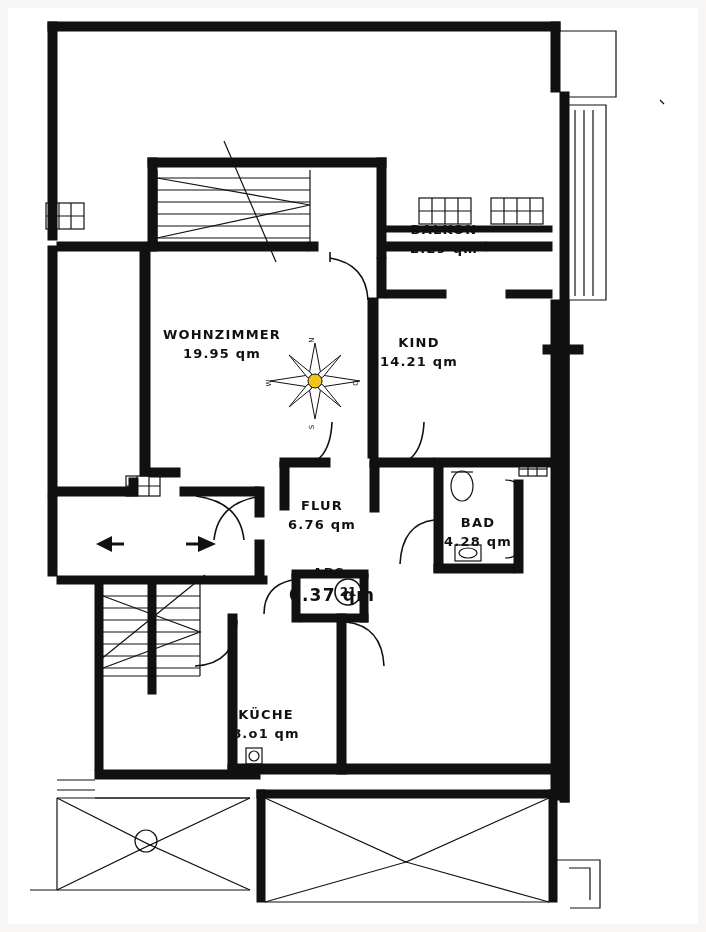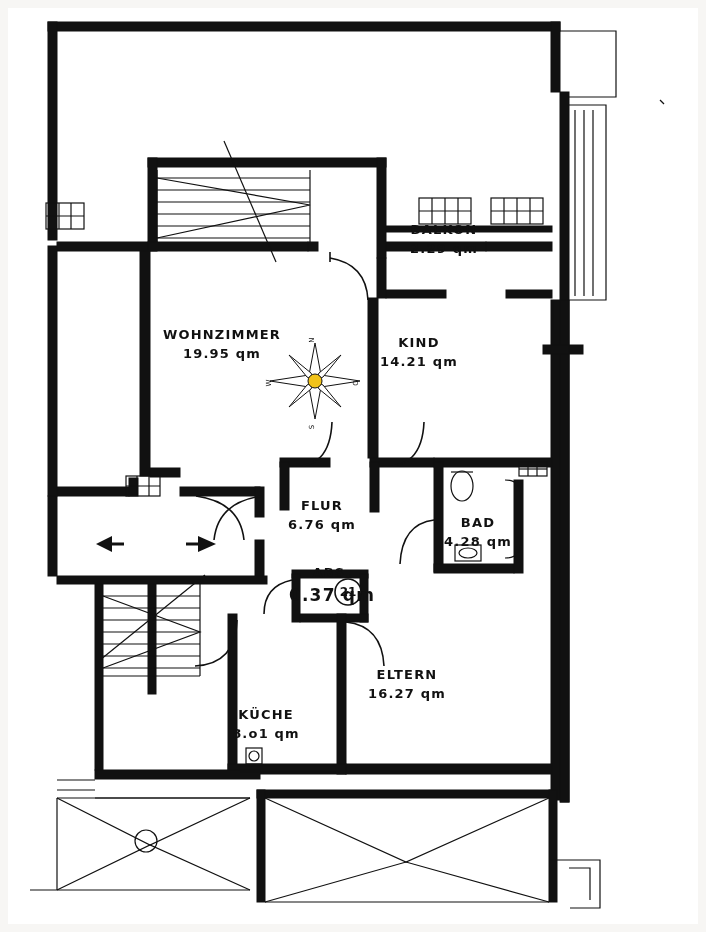--- a/index.html
+++ b/index.html
@@ -323,20 +323,16 @@
   <div class="room-label small" style="left:332px; top:586px; transform:translate(-50%,-50%);">
     <span class="name">ABS.</span>
     <span class="area">0.37 qm</span>
   </div>
 
   <div class="room-label" style="left:262px; top:725px; transform:translate(-50%,-50%);padding-left:8px;">
     <span class="name">KÜCHE</span>
     <span class="area">8.o1 qm</span>
   </div>
 
-  <div class="room-label" style="left:407px; top:685px; transform:translate(-50%,-50%);">
-    <span class="name">ELTERN</span>
-    <span class="area">16.27 qm</span>
-  </div>
 
   <div class="badge-num" style="left:335px; top:582px;">21</div>
 
 </div>
 
 </body></html>

